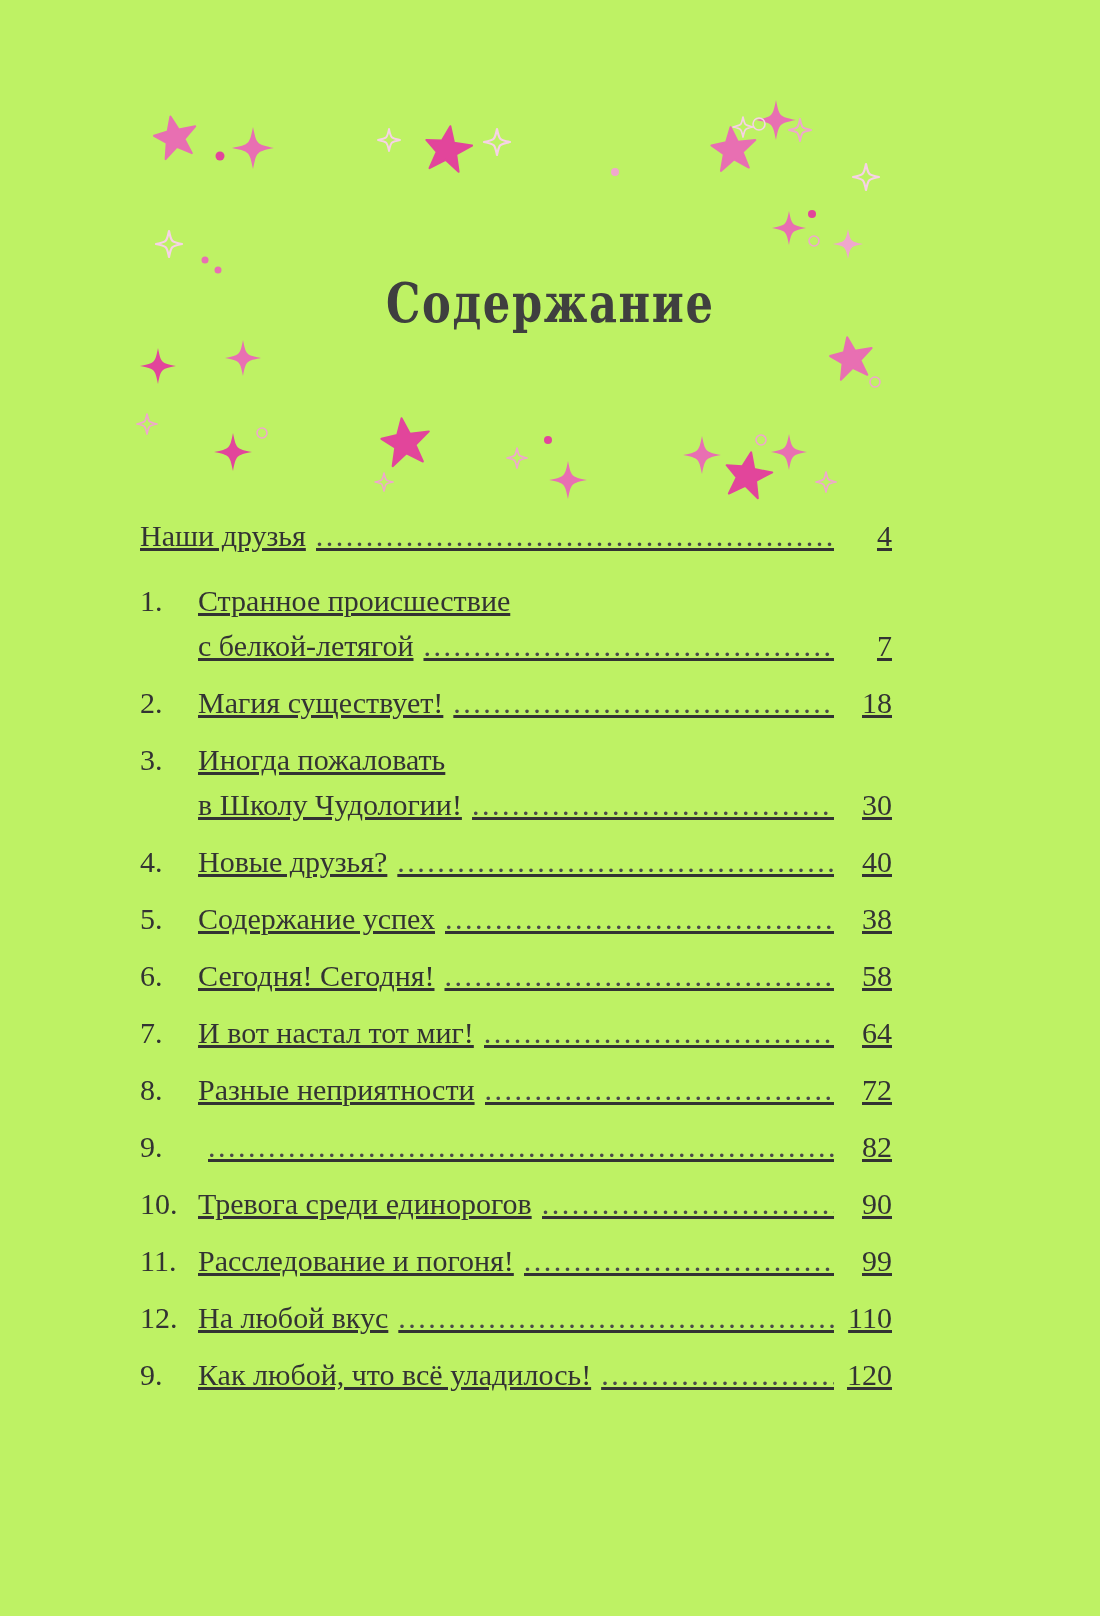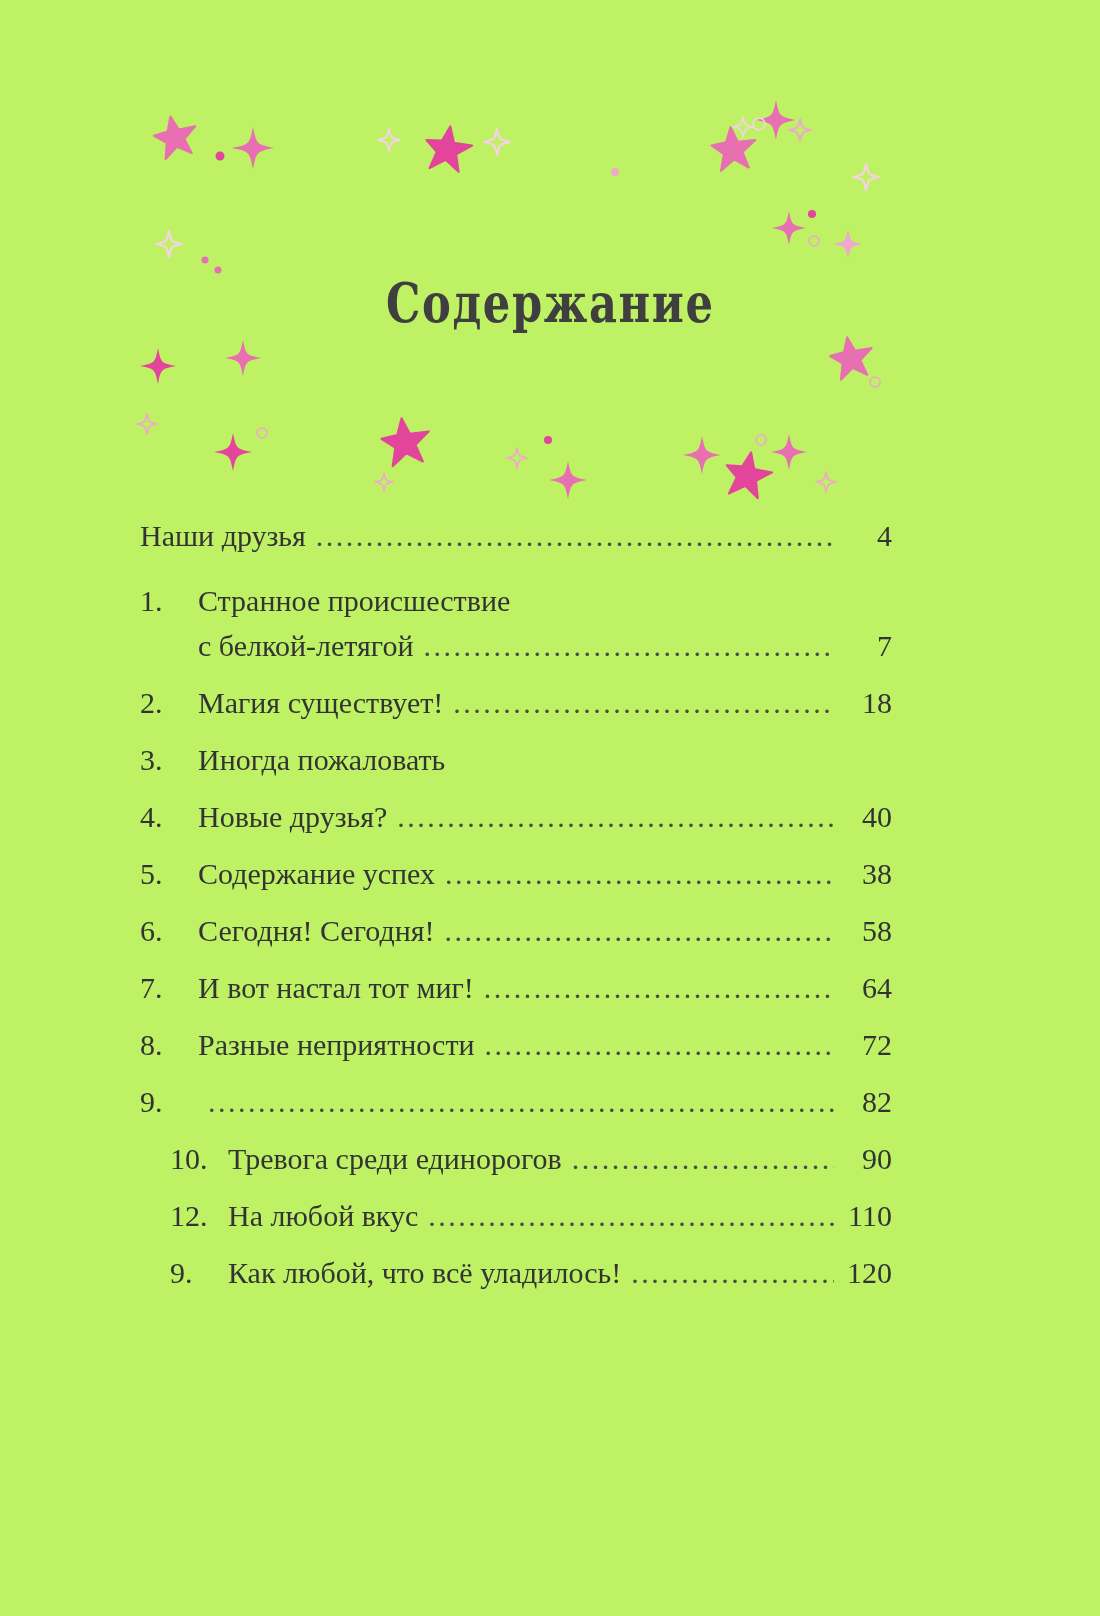--- a/index.html
+++ b/index.html
@@ -70,32 +70,33 @@
     margin-bottom: 18px;
   }
 
   .num {
     flex: 0 0 58px;
     text-align: left;
     white-space: nowrap;
     font-size: 30px;
     color: #333333;
   }
-  .num.wide { flex: 0 0 58px; margin-left: 30px; }
+  .num.wide { flex: 0 0 58px; }
 
   .body {
     flex: 1 1 auto;
     min-width: 0;
   }
 
   
   .line {
     display: flex;
     align-items: baseline;
     width: 100%;
+    text-decoration: underline;
   }
   .line + .line { margin-top: 6px; }
 
   .label {
     white-space: nowrap;
     color: #333333;
   }
 
   .leader {
     flex: 1 1 auto;
@@ -342,20 +343,25 @@
             <span class="pageno">18</span>
           </span>
         </span>
       </div>
       <div class="toc-row">
         <span class="num">3.</span>
         <span class="body">
           <span class="line">
             <span class="label">Иногда пожаловать</span>
           </span>
+          <span class="line">
+            <span class="label">в Школу Чудологии!</span>
+            <span class="leader"></span>
+            <span class="pageno">30</span>
+          </span>
         </span>
       </div>
       <div class="toc-row">
         <span class="num">4.</span>
         <span class="body">
           <span class="line">
             <span class="label">Новые друзья?</span>
             <span class="leader"></span>
             <span class="pageno">40</span>
           </span>
@@ -414,20 +420,30 @@
         <span class="num wide">10.</span>
         <span class="body">
           <span class="line">
             <span class="label">Тревога среди единорогов</span>
             <span class="leader"></span>
             <span class="pageno">90</span>
           </span>
         </span>
       </div>
       <div class="toc-row">
+        <span class="num wide">11.</span>
+        <span class="body">
+          <span class="line">
+            <span class="label">Расследование и погоня!</span>
+            <span class="leader"></span>
+            <span class="pageno">99</span>
+          </span>
+        </span>
+      </div>
+      <div class="toc-row">
         <span class="num wide">12.</span>
         <span class="body">
           <span class="line">
             <span class="label">На любой вкус</span>
             <span class="leader"></span>
             <span class="pageno">110</span>
           </span>
         </span>
       </div>
       <div class="toc-row">

